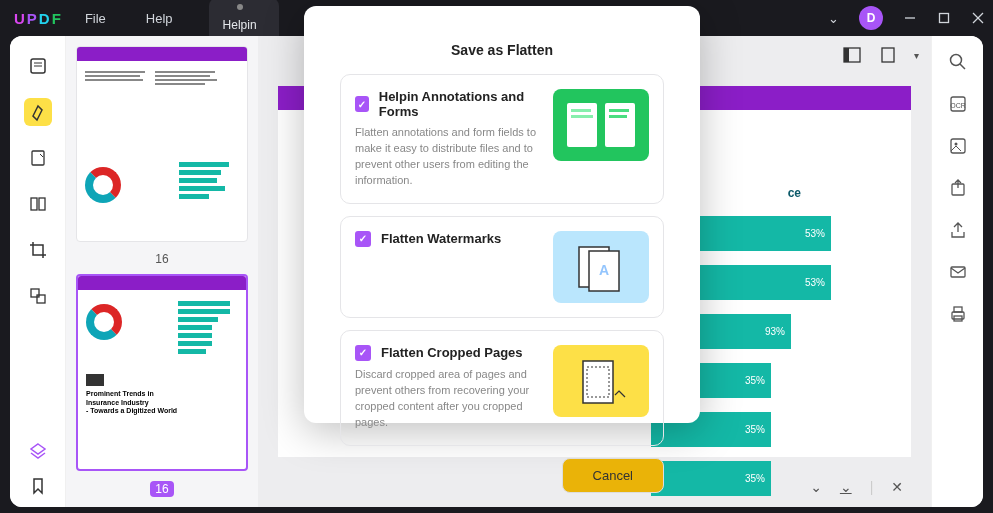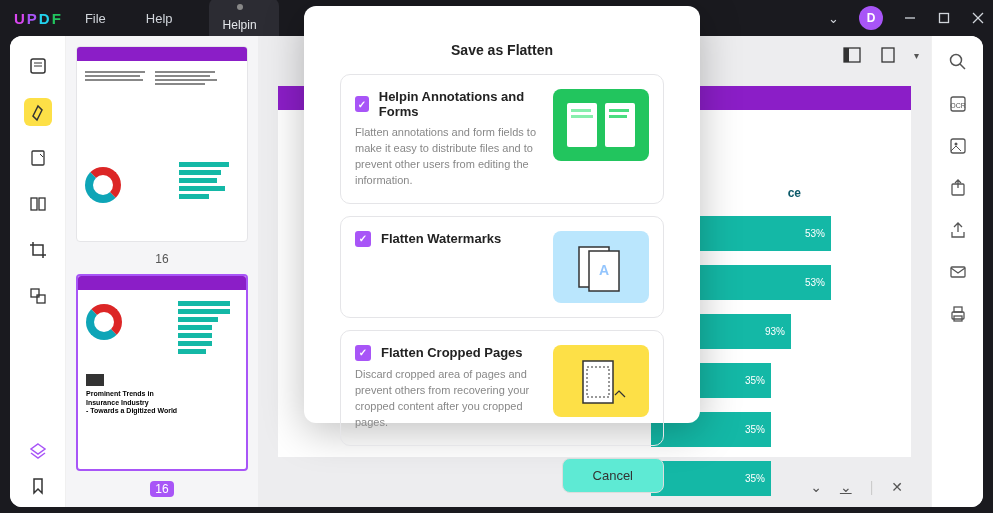--- a/index.html
+++ b/index.html
@@ -56,21 +56,21 @@
 .optleft { flex: 1; }
 .opttitle { display: flex; align-items: center; gap: 10px; font-size: 13px; font-weight: 600; color: #222; margin-bottom: 6px; }
 .chk { width: 16px; height: 16px; background: #a855f7; border-radius: 3px; display: flex; align-items: center; justify-content: center; color: #fff; font-size: 10px; }
 .optdesc { font-size: 11px; color: #888; line-height: 1.45; }
 .optimg { width: 96px; height: 72px; border-radius: 8px; flex-shrink: 0; display: flex; align-items: center; justify-content: center; }
 .img1 { background: #22c55e; }
 .img2 { background: #bae6fd; }
 .img3 { background: #fde047; }
 .modalbtns { margin-top: auto; display: flex; gap: 14px; justify-content: flex-end; }
 .btn { padding: 9px 30px; border-radius: 8px; font-size: 13px; border: none; cursor: pointer; }
-.btn.cancel { background: #5eead4; border: 1px solid #ddd; color: #333; }
+.btn.cancel { background: #eab308; border: 1px solid #ddd; color: #333; }
 .btn.save { background: #b794f6; color: #fff; }
 
 svg { display: block; }
 </style>
 </head>
 <body>
 
 <div class="titlebar">
   <div class="logo">
     <span class="u">U</span>

